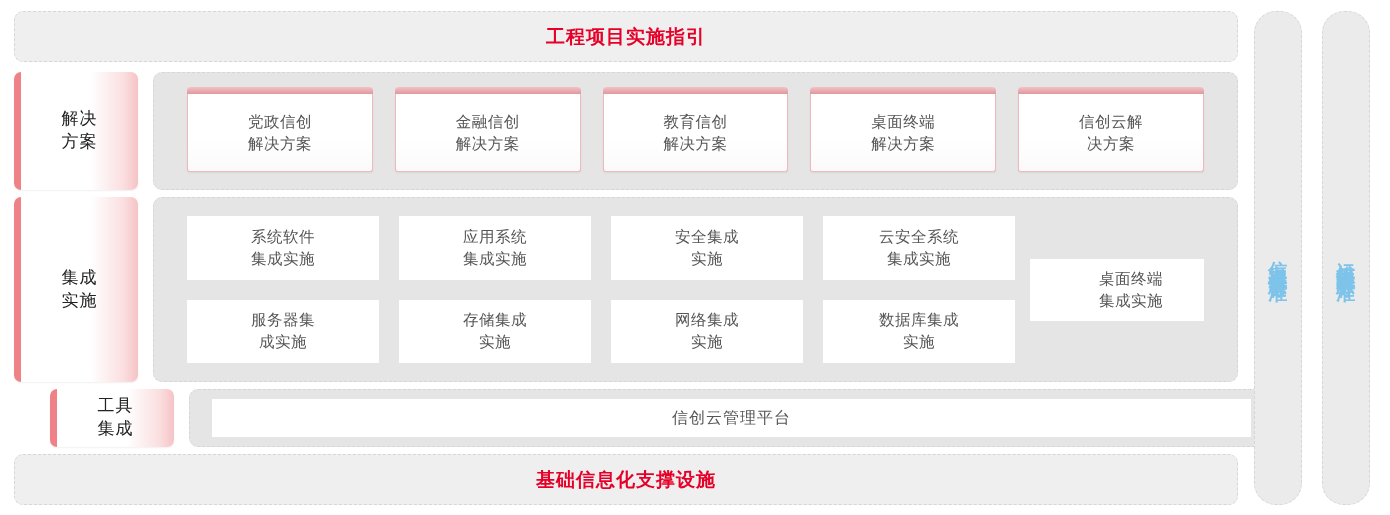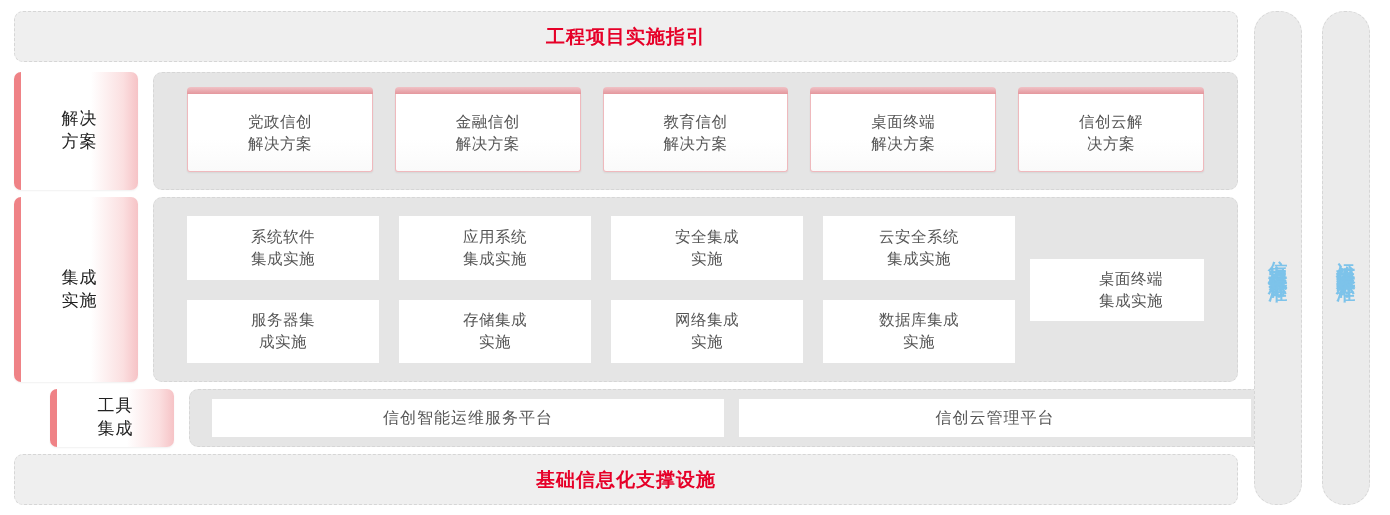--- a/index.html
+++ b/index.html
@@ -387,23 +387,20 @@
     <div class="row" id="row-tools">
       <div class="row-label">
         <div class="row-label-text">
           <span>工具</span><br>
           <span>集成</span>
         </div>
       </div>
       <div class="row-panel">
         <div class="tools-strip">
           <div class="tool-card">
-            <span class="tool-text">信创智能运维服务平台</span>
-          </div>
-          <div class="tool-card">
             <span class="tool-text">信创云管理平台</span>
           </div>
         </div>
       </div>
     </div>
 
     <div class="banner" id="banner-bottom">
       <div class="banner-title">基础信息化支撑设施</div>
     </div>
 

